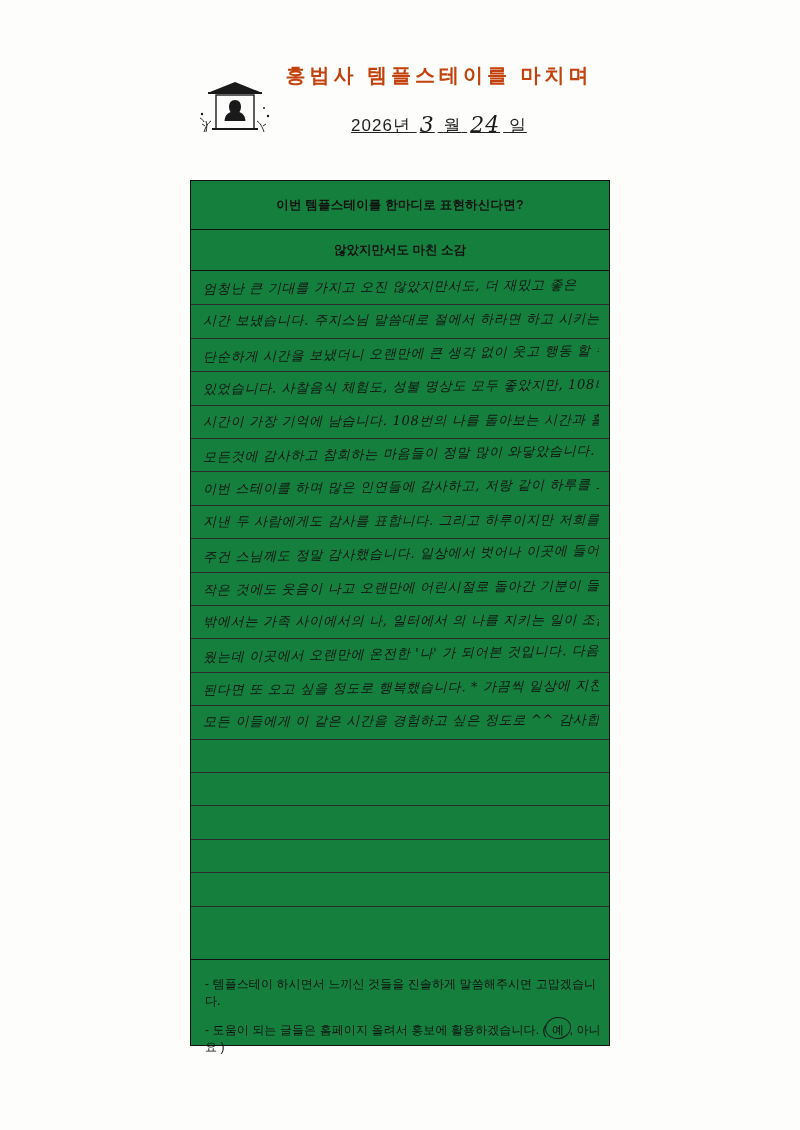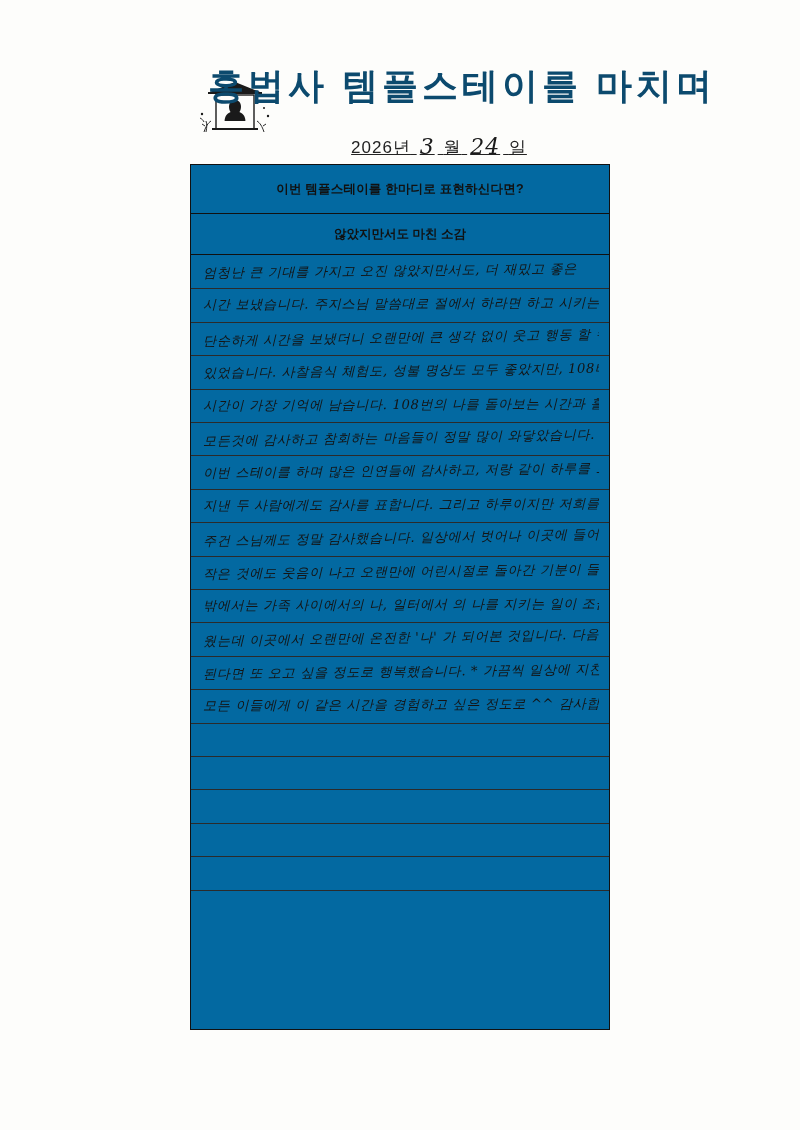--- a/index.html
+++ b/index.html
@@ -25,24 +25,24 @@
 
   
   .header {
     position: absolute;
     top: 62px;
     left: 190px;
     width: 480px;
     height: 110px;
   }
   .title {
-    font-size: 36px;
+    font-size: 20px;
     font-weight: bold;
     letter-spacing: 4px;
-    color: #0c4a6e;
+    color: #c2410c;
     text-align: center;
     white-space: nowrap;
     margin-left: 18px;
   }
   .date-line {
     margin-top: 22px;
     text-align: center;
     font-size: 17px;
     color: #222;
     letter-spacing: 1px;
@@ -66,26 +66,26 @@
     left: 196px;
     width: 78px;
     height: 64px;
   }
   .logo svg { display: block; }
 
   
   .form-box {
     position: absolute;
     left: 190px;
-    top: 164px;
+    top: 180px;
     width: 420px;
     height: 866px;
     border: 1.5px solid #111;
     box-sizing: border-box;
-    background: #0369a1;
+    background: #15803d;
   }
 
   .q-row {
     height: 48px;
     border-bottom: 1.2px solid #111;
     display: flex;
     align-items: center;
     justify-content: center;
     font-size: 12.5px;
     font-weight: bold;
@@ -256,15 +256,21 @@
         <div class="hand-line" style="top: 207.4px; transform: rotate(-0.7deg);">이번 스테이를 하며 많은 인연들에 감사하고, 저랑 같이 하루를 보내며</div>
         <div class="hand-line" style="top: 240.8px; transform: rotate(-0.3deg);">지낸 두 사람에게도 감사를 표합니다. 그리고 하루이지만 저희를 인솔해</div>
         <div class="hand-line" style="top: 274.2px; transform: rotate(-1deg);">주건 스님께도 정말 감사했습니다. 일상에서 벗어나 이곳에 들어오니</div>
         <div class="hand-line" style="top: 307.6px; transform: rotate(-0.7deg);">작은 것에도 웃음이 나고 오랜만에 어린시절로 돌아간 기분이 들었습니다.</div>
         <div class="hand-line" style="top: 341px; transform: rotate(-0.3deg);">밖에서는 가족 사이에서의 나, 일터에서 의 나를 지키는 일이 조금 버거</div>
         <div class="hand-line" style="top: 374.4px; transform: rotate(-1deg);">웠는데 이곳에서 오랜만에 온전한 '나' 가 되어본 것입니다. 다음에 기회가</div>
         <div class="hand-line" style="top: 407.8px; transform: rotate(-0.7deg);">된다면 또 오고 싶을 정도로 행복했습니다.    * 가끔씩 일상에 지친</div>
         <div class="hand-line" style="top: 441.2px; transform: rotate(-0.3deg);">모든 이들에게 이 같은 시간을 경험하고 싶은 정도로 ^^ 감사합니다.</div>
       </div>
 
+    <div class="footer">
+      <div class="footer-line">- 템플스테이 하시면서 느끼신 것들을 진솔하게 말씀해주시면 고맙겠습니다.</div>
+      <div class="footer-line">
+        <span>- 도움이 되는 글들은 홈페이지 올려서 홍보에 활용하겠습니다. ( </span><span class="circle-yes">예</span><span> , </span><span>아니요</span><span> )</span>
+      </div>
+    </div>
 
   </div>
 </div>
 
 </body></html>

